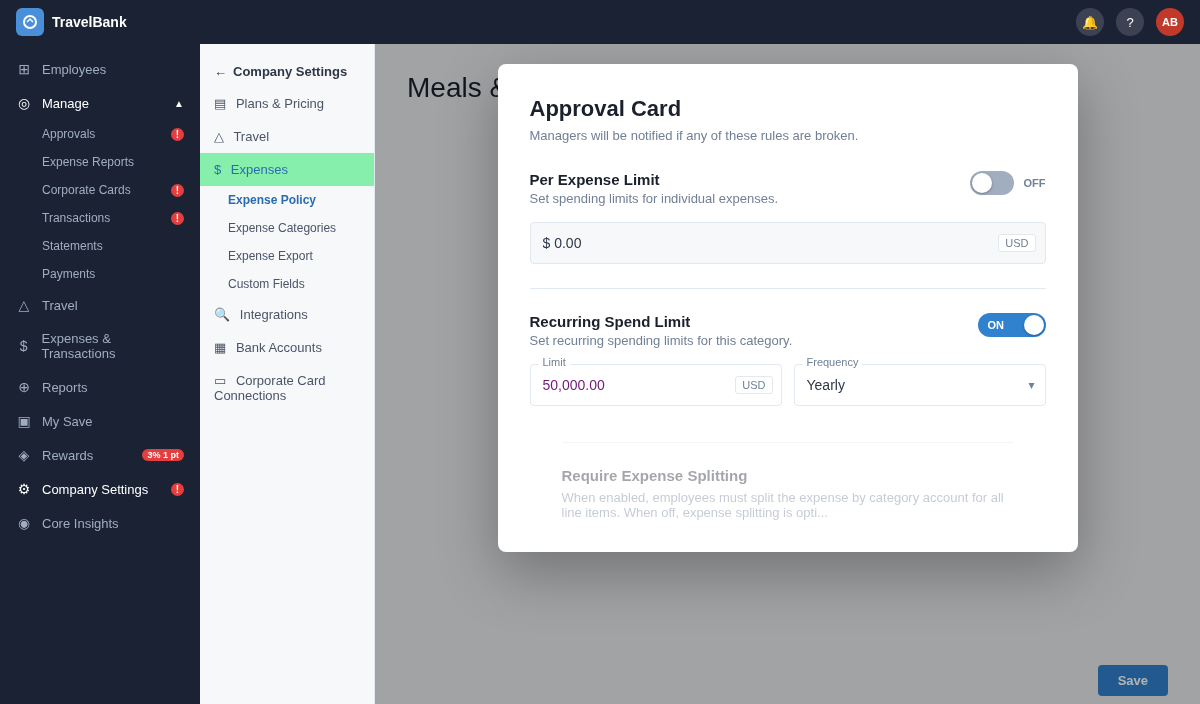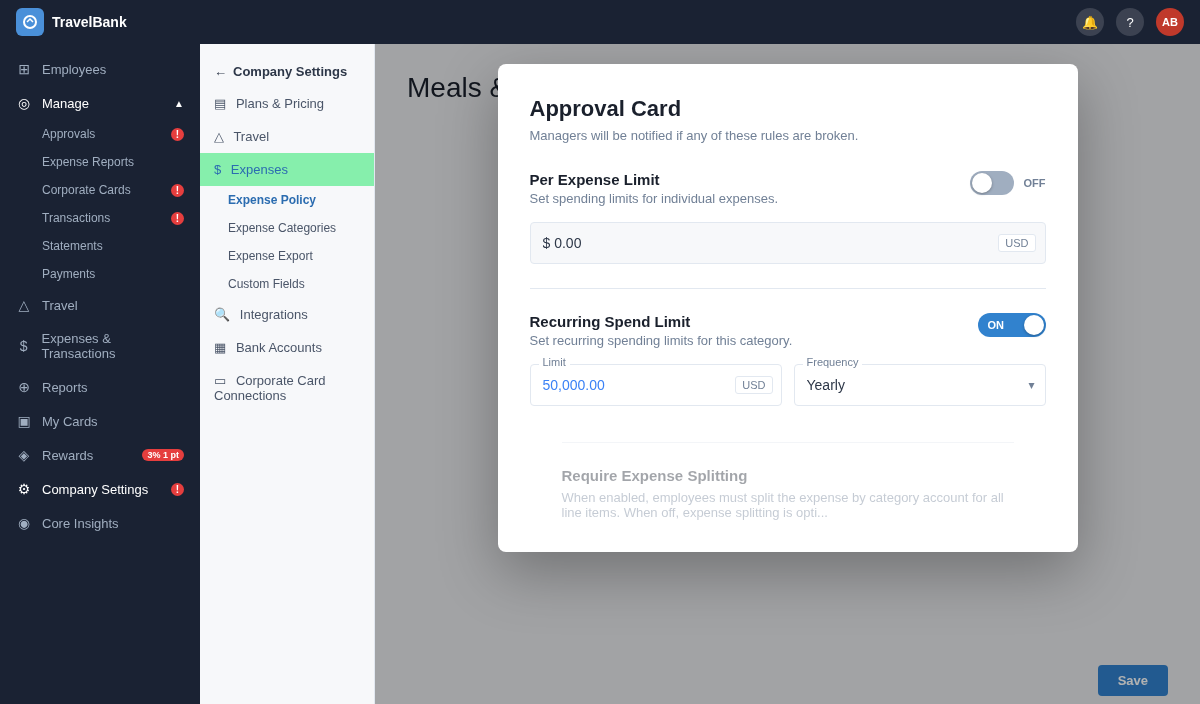--- a/index.html
+++ b/index.html
@@ -66,21 +66,21 @@
     .input-group { position: relative; margin-bottom: 20px; }
     .input-field { width: 100%; border: 1px solid #e2e8f0; border-radius: 4px; padding: 12px 50px 12px 12px; font-size: 14px; color: #2d3748; background: #f7f8fa; outline: none; }
     .input-suffix { position: absolute; right: 10px; top: 50%; transform: translateY(-50%); font-size: 11px; color: #718096; border: 1px solid #e2e8f0; border-radius: 3px; padding: 2px 6px; background: white; }
 
     
     .limit-freq-row { display: flex; gap: 12px; margin-bottom: 12px; }
     .limit-group { flex: 1; }
     .freq-group { flex: 1; }
     .field-label { font-size: 11px; color: #718096; position: absolute; top: -9px; left: 8px; background: white; padding: 0 4px; }
     .field-wrapper { position: relative; border: 1px solid #e2e8f0; border-radius: 4px; }
-    .field-input { width: 100%; border: none; background: transparent; padding: 12px 50px 12px 12px; font-size: 14px; color: #3b82f6; outline: none; }
+    .field-input { width: 100%; border: none; background: transparent; padding: 12px 50px 12px 12px; font-size: 14px; color: #701a75; outline: none; }
     .freq-select { width: 100%; border: none; background: transparent; padding: 12px 30px 12px 12px; font-size: 14px; color: #2d3748; outline: none; appearance: none; cursor: pointer; }
     .field-chevron { position: absolute; right: 10px; top: 50%; transform: translateY(-50%); color: #718096; font-size: 12px; pointer-events: none; }
 
     
     .start-month-wrapper { position: relative; margin-bottom: 0; }
     .start-month-field { border: 2px solid #3182ce; border-radius: 4px; border-bottom-left-radius: 0; border-bottom-right-radius: 0; position: relative; }
     .start-month-input { width: 100%; border: none; background: transparent; padding: 12px 30px 12px 12px; font-size: 14px; color: #2d3748; outline: none; }
     .start-month-label { font-size: 11px; color: #3182ce; position: absolute; top: -9px; left: 8px; background: white; padding: 0 4px; }
     .dropdown-list { position: absolute; top: 100%; left: 0; right: 0; background: white; border: 1px solid #e2e8f0; border-top: none; border-radius: 0 0 4px 4px; box-shadow: 0 4px 12px rgba(0,0,0,0.1); z-index: 200; }
     .dropdown-item { padding: 11px 16px; font-size: 14px; color: #2d3748; cursor: pointer; }
@@ -153,21 +153,21 @@
     <div class="sidebar-item">
       <span class="icon">$</span>
       <span>Expenses &amp; Transactions</span>
     </div>
     <div class="sidebar-item">
       <span class="icon">⊕</span>
       <span>Reports</span>
     </div>
     <div class="sidebar-item">
       <span class="icon">▣</span>
-      <span>My Cards</span>
+      <span>My Save</span>
     </div>
     <div class="sidebar-item">
       <span class="icon">◈</span>
       <span>Rewards</span>
       <span class="sidebar-badge" style="font-size:9px;">3% 1 pt</span>
     </div>
     <div class="sidebar-item active">
       <span class="icon">⚙</span>
       <span>Company Settings</span>
       <span class="sidebar-badge">!</span>

